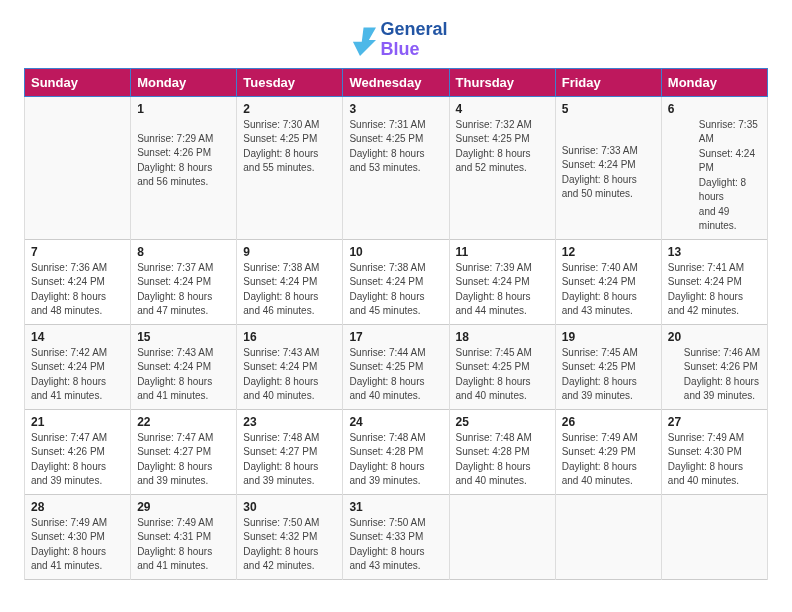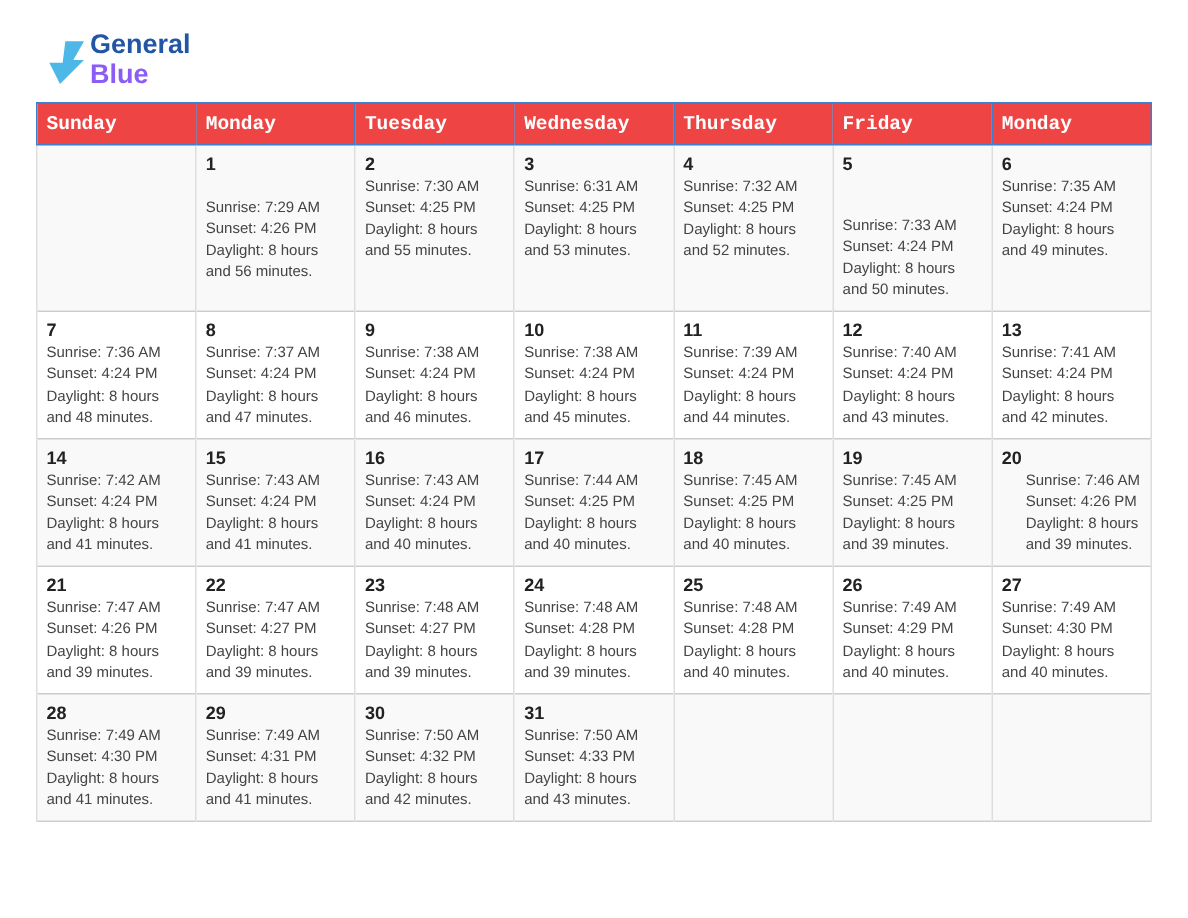--- a/index.html
+++ b/index.html
@@ -5,21 +5,21 @@
     * { box-sizing: border-box; margin: 0; padding: 0; }
     body {
       font-family: Arial, sans-serif;
       background: #fff;
       width: 792px;
       min-height: 612px;
       padding: 20px 24px;
     }
     .header {
       display: flex;
-      justify-content: flex-start;
+      justify-content: center;
       align-items: flex-start;
       margin-bottom: 6px;
     }
     .logo {
       display: flex;
       align-items: center;
       gap: 4px;
     }
     .logo-text {
       font-size: 18px;
@@ -47,22 +47,21 @@
       font-size: 14px;
       color: #555;
       margin-top: 2px;
     }
     table {
       width: 100%;
       border-collapse: collapse;
       margin-top: 8px;
     }
     thead tr {
-      background-color: #ef4444;
-      font-family: Liberation Mono, monospace;
+      background-color: #be185d;
     }
     thead th {
       color: #fff;
       font-size: 13px;
       font-weight: bold;
       padding: 6px 6px;
       text-align: left;
       border: 1px solid #3d7ecf;
     }
     tbody tr {
@@ -144,42 +143,42 @@
         </td>
         <td>
           <span class="day-num">2</span>
           <div class="day-info" style="white-space: pre-line;">Sunrise: 7:30 AM
 Sunset: 4:25 PM
 Daylight: 8 hours
 and 55 minutes.</div>
         </td>
         <td>
           <span class="day-num">3</span>
-          <div class="day-info" style="white-space: pre-line;">Sunrise: 6:31 AM
+          <div class="day-info" style="white-space: pre-line;">Sunrise: 7:31 AM
 Sunset: 4:25 PM
 Daylight: 8 hours
 and 53 minutes.</div>
         </td>
         <td>
           <span class="day-num">4</span>
           <div class="day-info" style="white-space: pre-line;">Sunrise: 7:32 AM
 Sunset: 4:25 PM
 Daylight: 8 hours
 and 52 minutes.</div>
         </td>
         <td>
           <span class="day-num">5</span>
           <div class="day-info" style="white-space: pre-line; margin-top: 28px;">Sunrise: 7:33 AM
 Sunset: 4:24 PM
 Daylight: 8 hours
 and 50 minutes.</div>
         </td>
         <td>
           <span class="day-num">6</span>
-          <div class="day-info" style="white-space: pre-line;">Sunrise: 7:35 AM
+          <div class="day-info" style="white-space: pre-line; margin-left: 31px;">Sunrise: 7:35 AM
 Sunset: 4:24 PM
 Daylight: 8 hours
 and 49 minutes.</div>
         </td>
       </tr>
       <tr>
         <td>
           <span class="day-num">7</span>
           <div class="day-info" style="white-space: pre-line;">Sunrise: 7:36 AM
 Sunset: 4:24 PM

